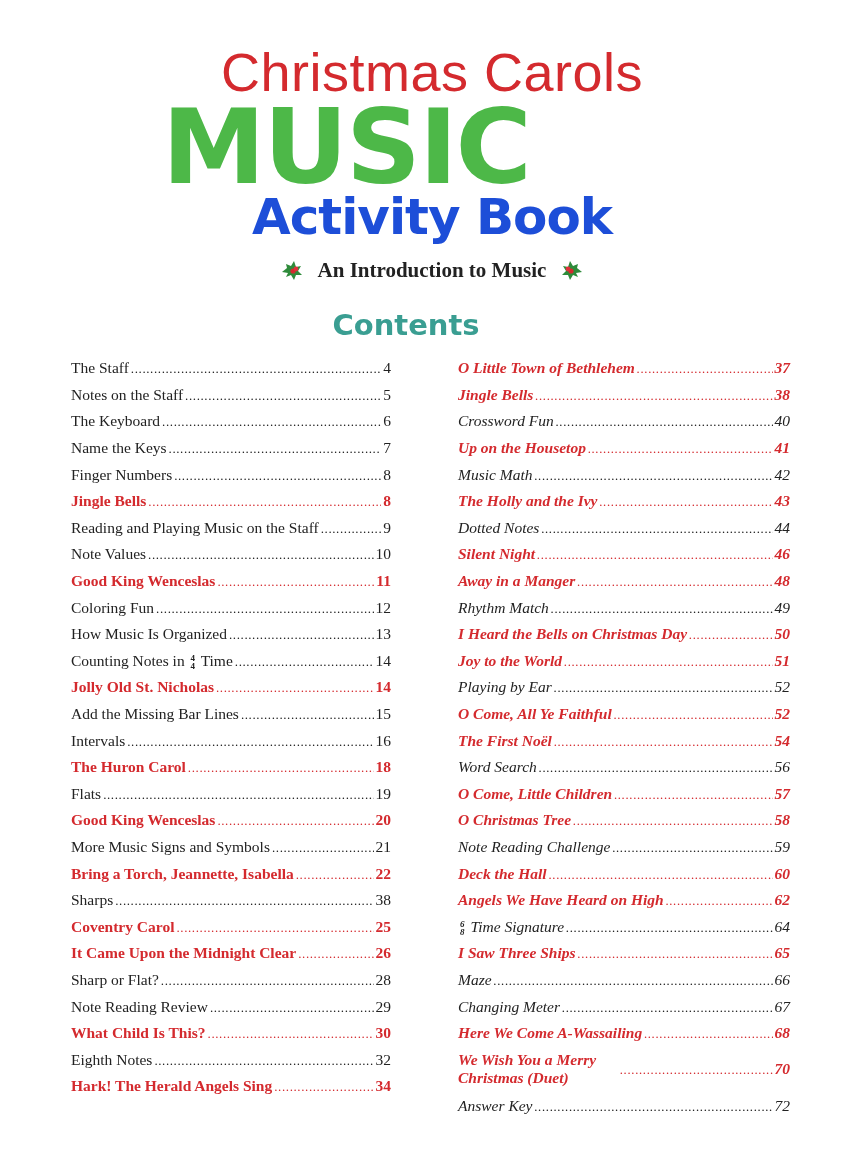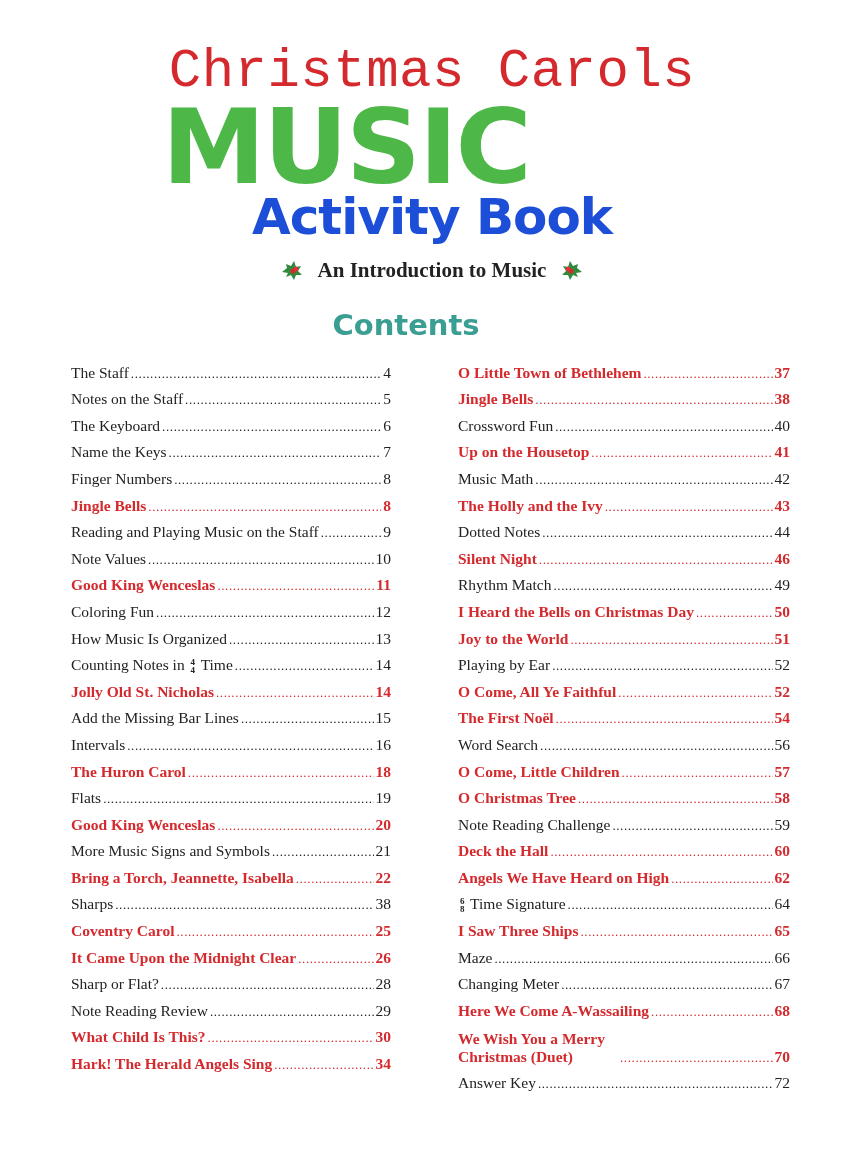--- a/index.html
+++ b/index.html
@@ -1,21 +1,21 @@
 <!DOCTYPE html>
 <html><head>
   <meta charset="utf-8">
   <style>
     html, body { margin: 0; padding: 0; background: #ffffff; }
     body { width: 864px; height: 1152px; position: relative; overflow: hidden; }
 
     .header { position: absolute; left: 0; top: 0; width: 864px; text-align: center; }
     .title-carols {
       position: absolute; left: 0; width: 864px; top: 42px;
-      font-family: Liberation Mono, monospace;
+      font-family: Liberation Sans, sans-serif;
       font-size: 54px; line-height: 60px; color: #d42a2e; font-weight: normal;
       letter-spacing: 0.5px;
     }
     .title-music {
       position: absolute; left: 0; width: 692px; top: 92px;
       font-family: "DejaVu Sans", "Liberation Sans", sans-serif;
       font-size: 104px; line-height: 110px; font-weight: bold; color: #4db848;
       letter-spacing: -2px;
     }
     .title-activity {
@@ -35,24 +35,24 @@
     .holly { width: 30px; height: 24px; display: inline-block; }
 
     .contents-heading {
       position: absolute; left: 0; width: 812px; top: 302px; text-align: center;
       font-family: "DejaVu Sans", "Liberation Sans", sans-serif;
       font-size: 29px; line-height: 46px; font-weight: bold; color: #3a9e92;
     }
 
     .toc-col { position: absolute; top: 355px; width: 320px; }
     .toc-col.left { left: 71px; }
-    .toc-col.right { left: 458px; width: 332px; }
+    .toc-col.right { left: 458px; width: 332px; font-style: italic; }
 
     .toc-item {
-      display: flex; align-items: flex-end; height: 26.6px;
+      display: flex; align-items: center; height: 26.6px;
       font-family: "Liberation Serif", "DejaVu Serif", serif;
       font-size: 15.5px; color: #222222; white-space: nowrap;
     }
     .toc-item.song { color: #d42a2e; font-weight: bold; }
     .toc-item.tall { height: 46px; }
     .toc-item .label { flex: 0 0 auto; }
     .toc-item .label.wrap { white-space: normal; line-height: 18px; width: 160px; }
     .toc-item .dots {
       flex: 1 1 auto; overflow: hidden; margin: 0 2px; height: 18px;
       position: relative;
@@ -217,20 +217,25 @@
     <div class="toc-item">
       <span class="label">Note Reading Review</span>
       <span class="dots"></span>
       <span class="page">29</span>
     </div>
     <div class="toc-item song">
       <span class="label">What Child Is This?</span>
       <span class="dots"></span>
       <span class="page">30</span>
     </div>
+    <div class="toc-item">
+      <span class="label">Eighth Notes</span>
+      <span class="dots"></span>
+      <span class="page">32</span>
+    </div>
     <div class="toc-item song">
       <span class="label">Hark! The Herald Angels Sing</span>
       <span class="dots"></span>
       <span class="page">34</span>
     </div>
   </div>
 <div class="toc-col right" id="toc-right">
     <div class="toc-item song">
       <span class="label">O Little Town of Bethlehem</span>
       <span class="dots"></span>
@@ -264,20 +269,25 @@
     <div class="toc-item">
       <span class="label">Dotted Notes</span>
       <span class="dots"></span>
       <span class="page">44</span>
     </div>
     <div class="toc-item song">
       <span class="label">Silent Night</span>
       <span class="dots"></span>
       <span class="page">46</span>
     </div>
+    <div class="toc-item song">
+      <span class="label">Away in a Manger</span>
+      <span class="dots"></span>
+      <span class="page">48</span>
+    </div>
     <div class="toc-item">
       <span class="label">Rhythm Match</span>
       <span class="dots"></span>
       <span class="page">49</span>
     </div>
     <div class="toc-item song">
       <span class="label">I Heard the Bells on Christmas Day</span>
       <span class="dots"></span>
       <span class="page">50</span>
     </div>

